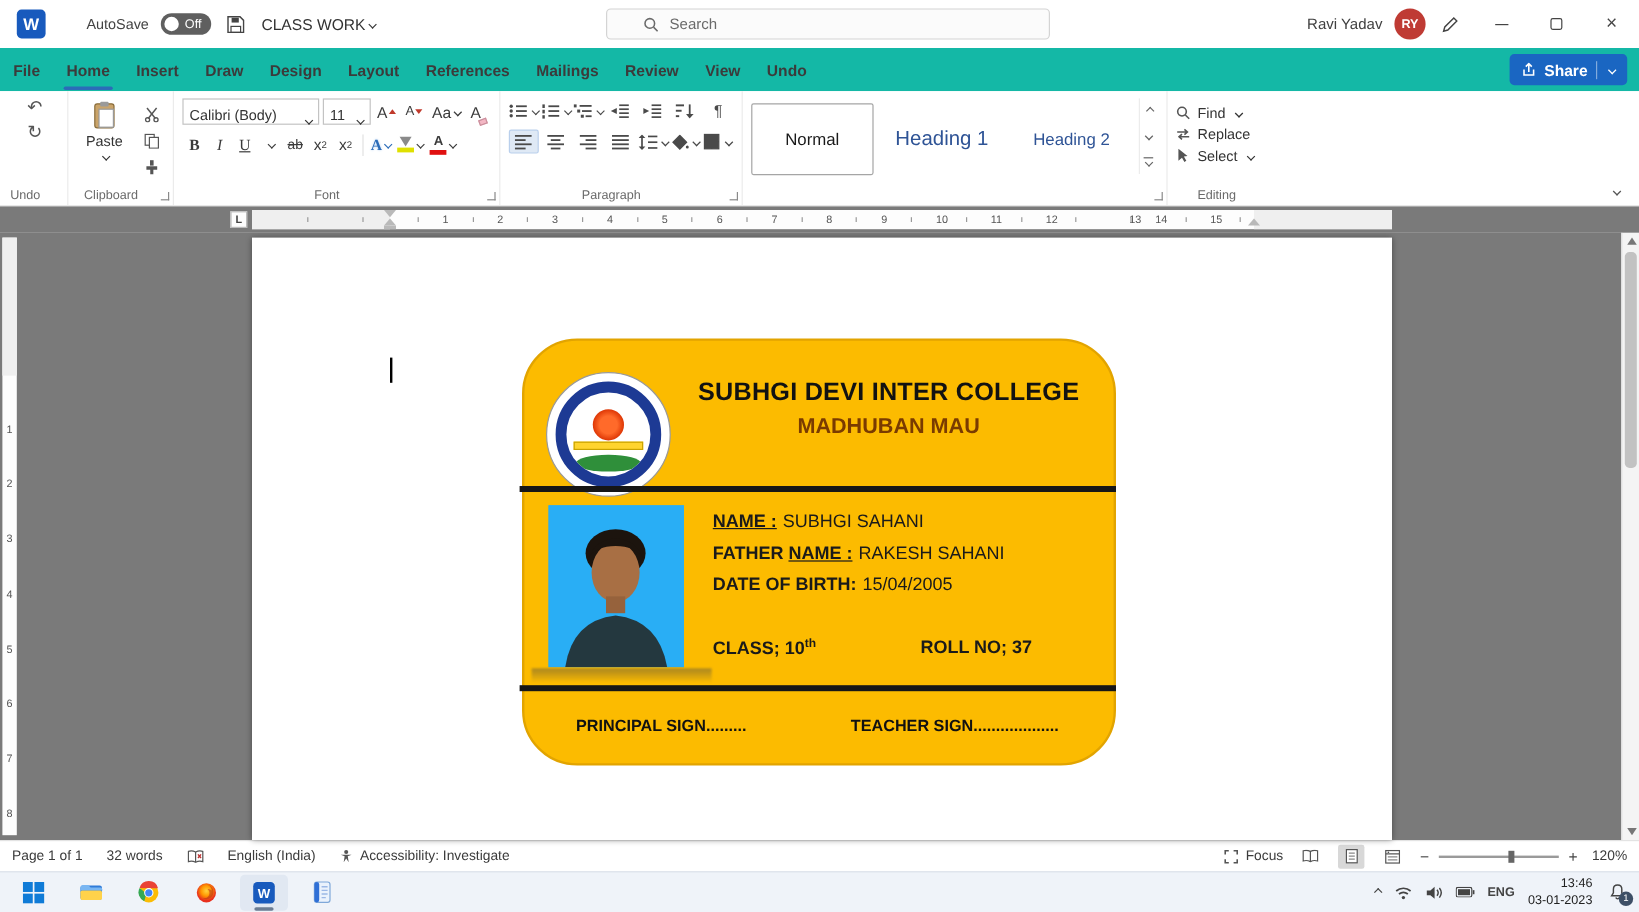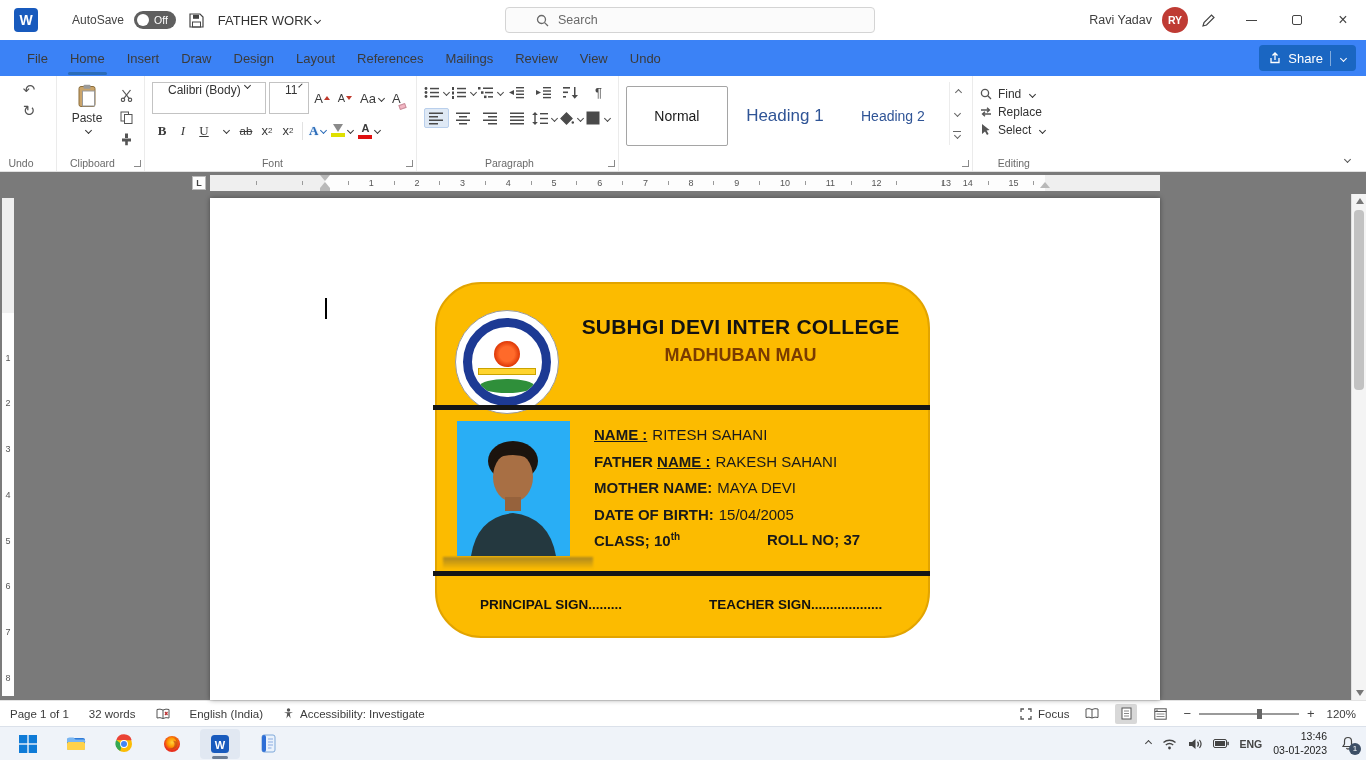--- a/index.html
+++ b/index.html
@@ -21,41 +21,41 @@
   .tb-right{margin-left:auto;display:flex;align-items:center;height:100%;}
   .user-name{font-size:12.5px;color:#404040;margin-right:10px;}
   .avatar{width:26px;height:26px;border-radius:50%;background:#bf3b34;color:#fff;font-size:10.5px;font-weight:bold;display:flex;align-items:center;justify-content:center;}
   .pen{width:40px;height:40px;display:flex;align-items:center;justify-content:center;}
   .wc{width:46px;height:40px;display:flex;align-items:center;justify-content:center;color:#444;}
   .minline{width:11px;height:1px;background:#444;}
   .maxbox{width:10px;height:10px;border:1px solid #444;border-radius:2px;}
   .wc.close{font-size:16px;}
 
   
-  .menubar{height:36px;display:flex;align-items:center;padding-left:16px;position:relative;background:#3b82f6;}
+  .menubar{height:36px;display:flex;align-items:center;padding-left:0;position:relative;background:#14b8a6;font-weight:bold;}
   .mtabs{display:flex;align-items:center;height:100%;}
   .mtab{padding:9px 11px;font-size:13px;color:#3b3b3b;position:relative;}
   .mtab.active::after{content:"";position:absolute;left:9px;right:9px;bottom:0;height:3px;border-radius:2px;background:#2b6cb8;}
   .share-btn{position:absolute;right:10px;top:5px;height:26px;background:#1a66c2;color:#fff;border-radius:4px;display:flex;align-items:center;padding:0 10px;gap:7px;font-size:13px;}
   .share-div{width:1px;height:15px;background:rgba(255,255,255,.45);}
 
   
   .ribbon{height:96px;display:flex;background:#fff;border-bottom:1px solid #e1e1e1;padding:0 2px;position:relative;}
   .rgroup{position:relative;border-right:1px solid #ebebeb;padding:6px 7px 16px;}
   .rlabel{position:absolute;bottom:2px;left:0;right:16px;text-align:center;font-size:10.5px;color:#6a6a6a;}
   .launcher{position:absolute;right:3px;bottom:4px;width:7px;height:7px;border-right:1px solid #8a8a8a;border-bottom:1px solid #8a8a8a;}
   .g-undo{display:flex;flex-direction:column;align-items:center;gap:6px;width:40px;}
   .ubtn{font-size:15px;color:#555;line-height:1;}
   .g-clip{display:flex;gap:5px;}
   .paste{display:flex;flex-direction:column;align-items:center;gap:3px;width:46px;padding-top:2px;font-size:12px;color:#333;}
   .clipcol{display:flex;flex-direction:column;gap:4px;padding-top:4px;}
   .cbtn{width:22px;height:18px;display:flex;align-items:center;justify-content:center;}
   .row1{display:flex;gap:3px;align-items:center;}
   .row2{display:flex;align-items:center;gap:1px;margin-top:6px;}
-  .combo{border:1px solid #c3c3c3;height:32px;background:#fff;display:flex;align-items:flex-start;justify-content:space-between;padding:0 15px;font-size:12px;color:#333;}
+  .combo{border:1px solid #c3c3c3;height:22px;background:#fff;display:flex;align-items:flex-end;justify-content:space-between;padding:0 5px;font-size:12px;color:#333;}
   .combo.name{width:114px;}
   .combo.size{width:40px;}
   .sbtn,.fbtn{min-width:20px;height:21px;display:flex;align-items:center;justify-content:center;font-size:13px;color:#3b3b3b;padding:0 2px;}
   .serif{font-family:"Liberation Serif",serif;}
   .b{font-weight:bold;}
   .i{font-style:italic;}
   .u{text-decoration:underline;}
   .strike{text-decoration:line-through;font-size:11.5px;}
   .fbtn sub,.fbtn sup{font-size:8px;}
   .tinyup{display:inline-block;width:0;height:0;border-left:3px solid transparent;border-right:3px solid transparent;border-bottom:4px solid #c0392b;margin-left:1px;vertical-align:8px;}
@@ -172,21 +172,21 @@
     <span>Off</span>
   </div>
   <div class="save-btn">
     <svg width="15" height="15" viewBox="0 0 15 15">
         <path d="M1 1 h10 l3 3 v10 H1 z" fill="none" stroke="#444" stroke-width="1.2"></path>
         <rect x="4" y="1.8" width="6" height="4" fill="#444"></rect>
         <rect x="3.5" y="9" width="8" height="5" fill="none" stroke="#444"></rect>
       </svg>
   </div>
   <div class="doc-title">
-    <span>FATHER WORK</span>
+    <span>CLASS WORK</span>
       <span class="cv"></span>
   </div>
   <div class="searchbox">
     <svg width="13" height="13" viewBox="0 0 13 13">
         <circle cx="5.5" cy="5.5" r="4" fill="none" stroke="#6a6a6a" stroke-width="1.3"></circle>
         <line x1="8.6" y1="8.6" x2="12" y2="12" stroke="#6a6a6a" stroke-width="1.3"></line>
       </svg>
     <span>Search</span>
   </div>
   <div class="tb-right">
@@ -617,23 +617,22 @@
           <ellipse cx="56" cy="40" rx="25" ry="20" fill="#1c140e"></ellipse>
           <ellipse cx="56" cy="56" rx="20" ry="25" fill="#a86f44"></ellipse>
           <path d="M33 44 Q40 28 56 28 Q72 28 79 44 Q72 34 56 34 Q40 34 33 44 Z" fill="#1c140e"></path>
           <rect x="48" y="76" width="16" height="14" fill="#96623c"></rect>
           <path d="M14 135 Q20 96 56 92 Q92 96 99 135 Z" fill="#24383f"></path>
         </svg>
       </div>
       <div class="photo-shadow"></div>
 
       <div class="fields">
-          <div class="frow"><span class="flabel und">NAME :</span><span class="fvalue">RITESH SAHANI</span></div>
+          <div class="frow"><span class="flabel und">NAME :</span><span class="fvalue">SUBHGI SAHANI</span></div>
           <div class="frow"><span class="flabel">FATHER </span><span class="flabel und">NAME :</span><span class="fvalue">RAKESH SAHANI</span></div>
-          <div class="frow"><span class="flabel">MOTHER NAME:</span><span class="fvalue">MAYA DEVI</span></div>
           <div class="frow"><span class="flabel">DATE OF BIRTH:</span><span class="fvalue">15/04/2005</span></div>
         </div>
 
       <div class="class-row">
         <span class="flabel"><span>CLASS; 10</span><sup>th</sup></span>
         <span class="roll flabel">ROLL NO; 37</span>
       </div>
 
       <div class="divider cd2"></div>
 

